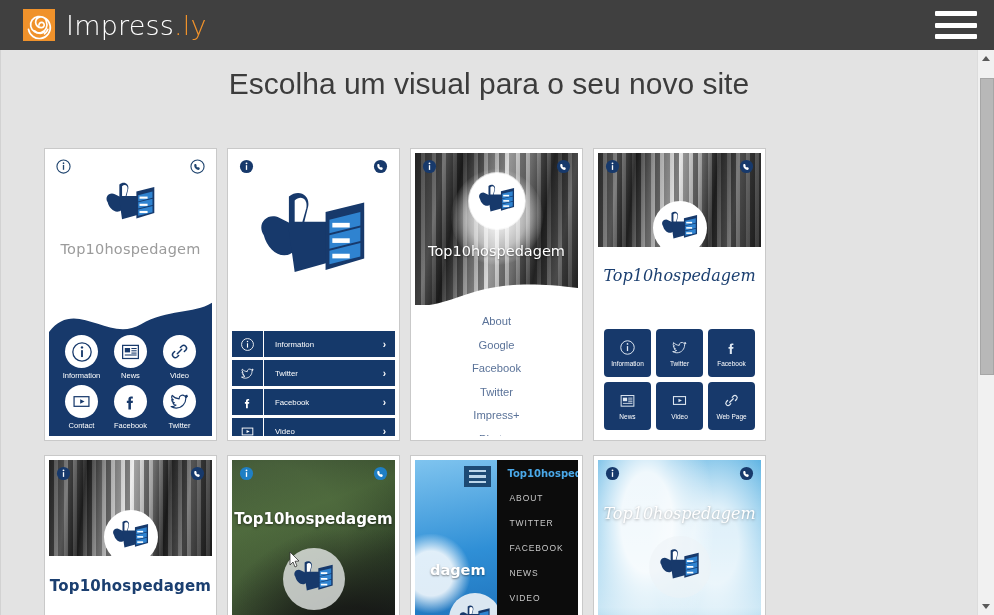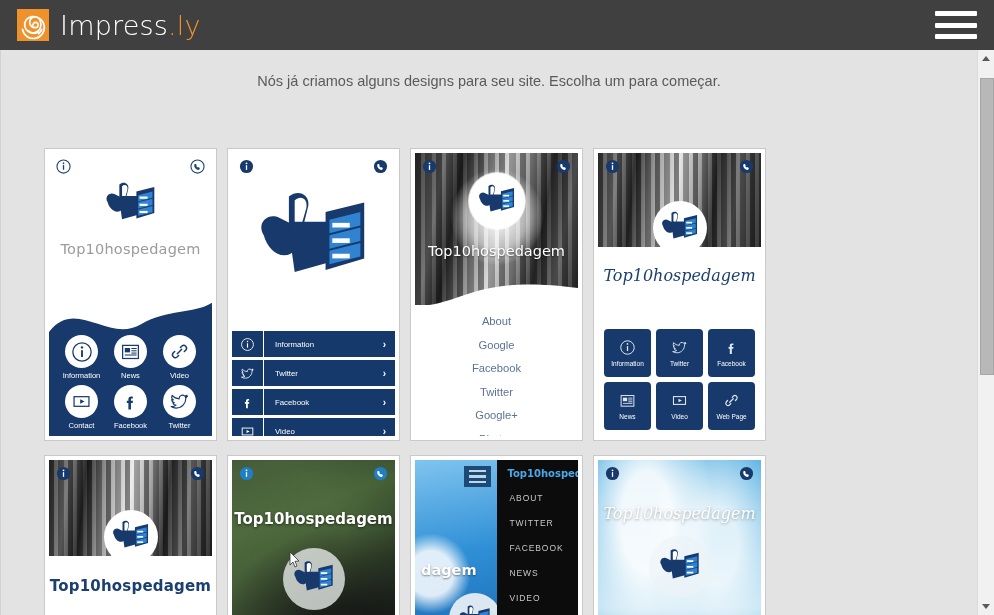--- a/index.html
+++ b/index.html
@@ -13,21 +13,21 @@
   #app { position: relative; width: 994px; height: 615px; overflow: hidden; background:#e3e3e3; }
 
   
   .topbar {
     position: absolute; top: 0; left: 0;
     width: 994px; height: 50px;
     background: #404040;
     display: flex; align-items: center;
     z-index: 40;
   }
-  .brand { display: flex; align-items: center; margin-left: 17px; }
+  .brand { display: flex; align-items: center; margin-left: 23px; }
   .brand-mark {
     width: 32px; height: 32px; background: #f0922b;
     display: block; position: relative; flex: none;
   }
   .brand-mark svg { display:block; }
   .brand-text {
     margin-left: 11px;
     font-size: 27px;
     color: #ffffff;
     font-weight: 300;
@@ -254,21 +254,21 @@
     background: linear-gradient(170deg,#7fc4ef 0%,#2f8fd6 34%,#1d6fb8 62%,#0f4f90 100%);
     overflow:hidden;
   }
   .t7 .photo .cloud {
     position:absolute; left:-12%; top: 26%; width: 80%; height: 28%;
     background: radial-gradient(ellipse at 40% 50%, rgba(255,255,255,.85) 0 40%, rgba(255,255,255,0) 72%);
   }
   .t7 .photo .brandpart {
     position:absolute; left: 6px; right: 0; top: 102px;
     color:#ffffff; font-size: 14.5px; font-weight:bold;
-    font-family:"DejaVu Sans", sans-serif; text-align:left; padding-right: 2px;
+    font-family:"DejaVu Sans", sans-serif; text-align:center; padding-right: 2px;
     text-shadow: 0 1px 2px rgba(0,0,0,.45);
   }
   .t7 .photo .badge {
     position:absolute; left: 34px; top: 133px;
     width: 52px; height:52px; border-radius:50%;
     background: rgba(240,243,246,.9);
     display:flex; align-items:center; justify-content:center;
   }
   .t7 .panel {
     position:absolute; right:0; top:0; bottom:0; width: 50%;
@@ -351,21 +351,21 @@
       <span class="brand-text"><span>Impress</span><span class="dotly">.ly</span></span>
     </div>
     <div class="hamburger">
       <span></span>
       <span></span>
       <span></span>
     </div>
   </div>
 
   <div class="page">
-    <p class="subhead">Nós já criamos alguns designs para seu site. Escolha um para começar.</p>
+    <h1 class="headline">Escolha um visual para o seu novo site</h1>
 
     <div class="grid">
 
       <div class="grid-row">
 
         <div class="card">
           <div class="phone t1">
             <div class="corner left">
               <svg viewBox="0 0 16 16">
                   <circle cx="8" cy="8" r="7" fill="none" stroke="#20456f" stroke-width="1.2"></circle>
@@ -590,21 +590,21 @@
                     <rect x="41.5" y="35.6" width="9" height="2.4"></rect>
                   </g>
               </svg>
             </div>
             <div class="brandname">Top10hospedagem</div>
             <div class="menu">
               <a>About</a>
               <a>Google</a>
               <a>Facebook</a>
               <a>Twitter</a>
-              <a>Google+</a>
+              <a>Impress+</a>
               <a>Photos</a>
             </div>
           </div>
         </div>
 
         <div class="card">
           <div class="phone t4">
             <div class="photo">
               <div class="srv"></div>
             </div>

